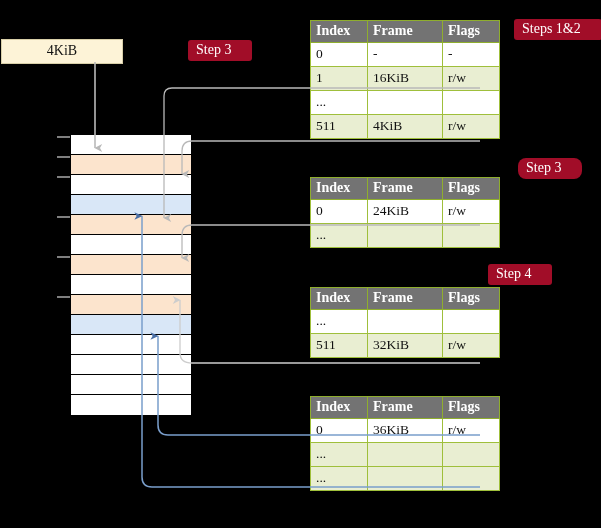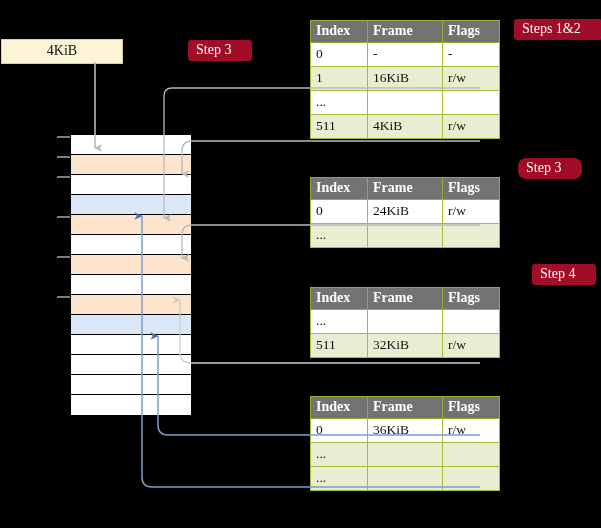--- a/index.html
+++ b/index.html
@@ -129,21 +129,21 @@
   }
 </style>
 </head>
 <body>
 
 <div id="stage">
 
   <div class="step-badge" style="left:514px; top:19px;">Steps 1&amp;2</div>
   <div class="step-badge" style="left:188px; top:40px;">Step 3</div>
   <div class="step-badge" style="left:518px; top:158px;border-radius:8px;">Step 3</div>
-  <div class="step-badge" style="left:532px; top:264px;">Step 4</div>
+  <div class="step-badge" style="left:488px; top:264px;">Step 4</div>
 
   <div class="src-box" style="left:1px; top:39px; width:120px; height:23px;">4KiB</div>
 
   <div id="memcol">
     <div class="mcell" style="top:0px;"></div>
     <div class="mcell orange" style="top:20px;"></div>
     <div class="mcell" style="top:40px;"></div>
     <div class="mcell blue" style="top:60px;"></div>
     <div class="mcell orange" style="top:80px;"></div>
     <div class="mcell" style="top:100px;"></div>

